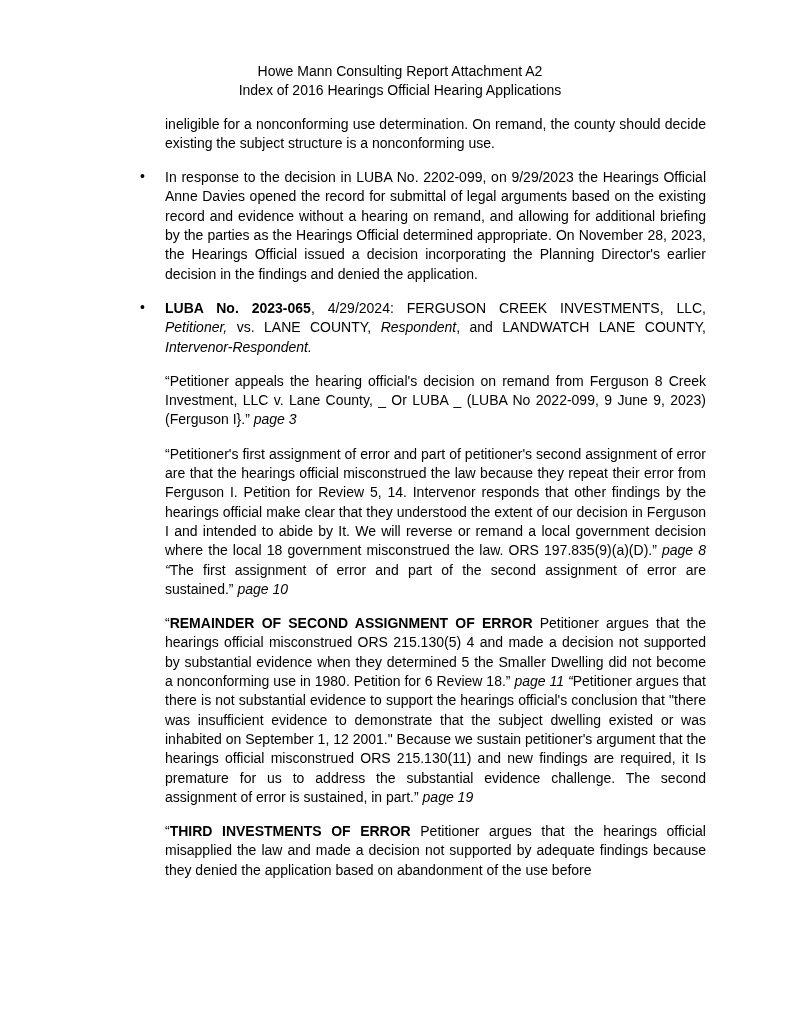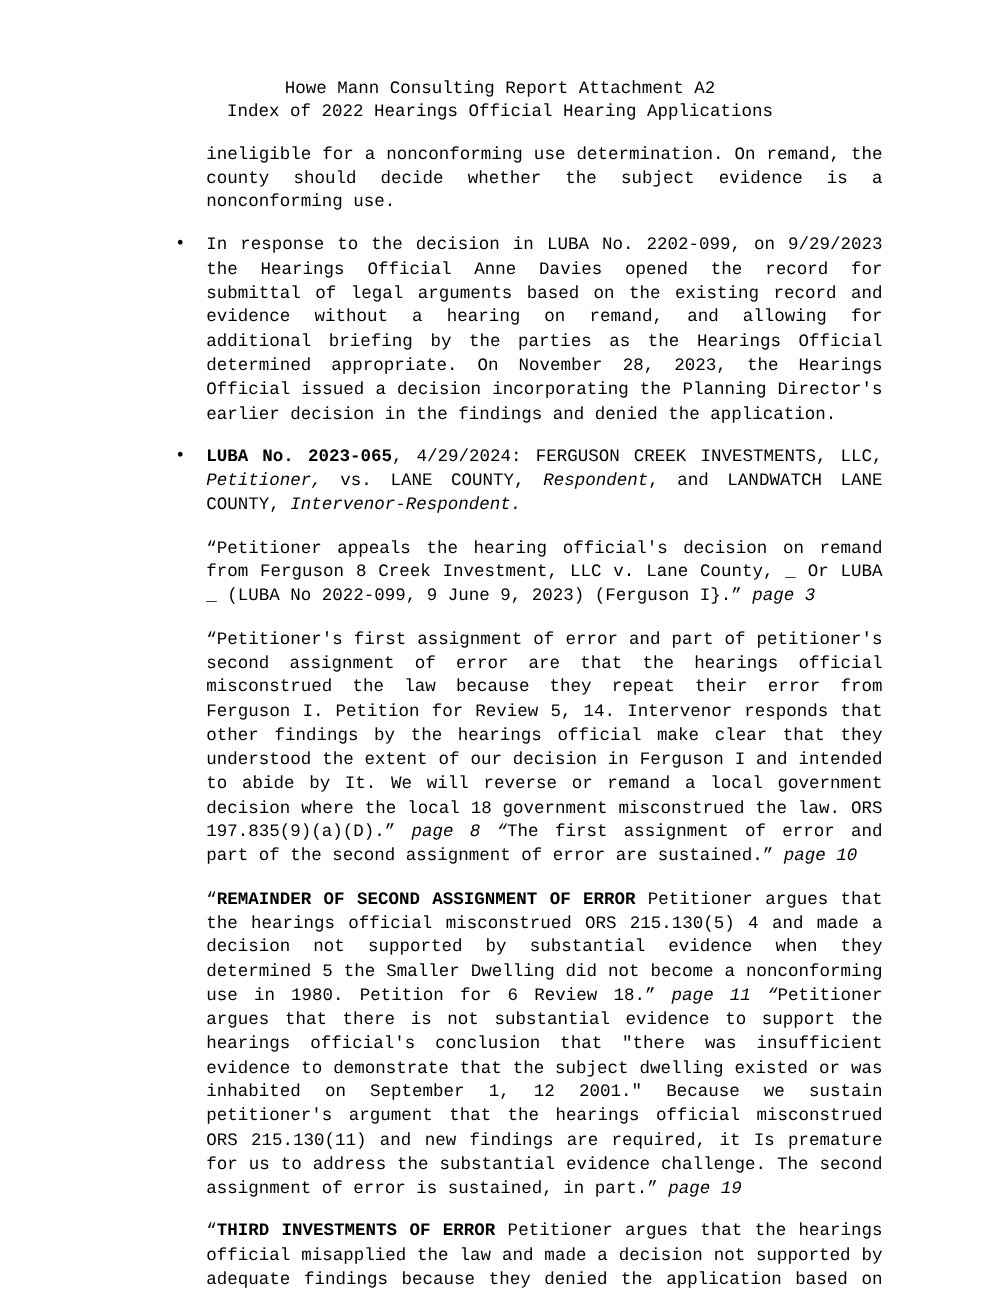--- a/index.html
+++ b/index.html
@@ -2,21 +2,21 @@
 <html><head>
 <meta charset="utf-8">
 <style>
   * { margin:0; padding:0; box-sizing:border-box; }
   html, body { background:#ffffff; }
   .page {
     position:relative;
     width:800px; height:1035px;
     background:#ffffff;
     color:#000000;
-    font-family:Liberation Mono, monospace;
+    font-family:Liberation Sans, sans-serif;
     font-size:14px;
     line-height:19.3px;
     overflow:hidden;
   }
   .header { padding-top:62px; text-align:center; }
   .content {
     margin:14px 94px 0 165px;
     text-align:justify;
     text-justify:inter-word;
   }
@@ -30,26 +30,26 @@
   .b { font-weight:700; }
   .i { font-style:italic; }
 </style>
 </head>
 <body>
 
 <div class="page">
 
   <div class="header">
     <div>Howe Mann Consulting Report Attachment A2</div>
-    <div>Index of 2022 Hearings Official Hearing Applications</div>
+    <div>Index of 2016 Hearings Official Hearing Applications</div>
   </div>
 
   <div class="content">
 
-    <p class="block"><span>ineligible for a nonconforming use determination. On remand, the county should decide whether the subject evidence is a nonconforming use.</span></p>
+    <p class="block"><span>ineligible for a nonconforming use determination. On remand, the county should decide existing the subject structure is a nonconforming use.</span></p>
 
 
     <div class="block bullet-item">
       <span class="bullet-marker">•</span>
       <p><span>In response to the decision in LUBA No. 2202-099, on 9/29/2023 the Hearings Official Anne Davies opened the record for submittal of legal arguments based on the existing record and evidence without a hearing on remand, and allowing for additional briefing by the parties as the Hearings Official determined appropriate. On November 28, 2023, the Hearings Official issued a decision incorporating the Planning Director's earlier decision in the findings and denied the application.</span></p>
     </div>
 
     <div class="block bullet-item">
       <span class="bullet-marker">•</span>
       <p><span class="b">LUBA No. 2023-065</span><span>, 4/29/2024: FERGUSON CREEK INVESTMENTS, LLC, </span><span class="i">Petitioner,</span><span> vs. LANE COUNTY, </span><span class="i">Respondent</span><span>, and LANDWATCH LANE COUNTY, </span><span class="i">Intervenor-Respondent.</span></p>

